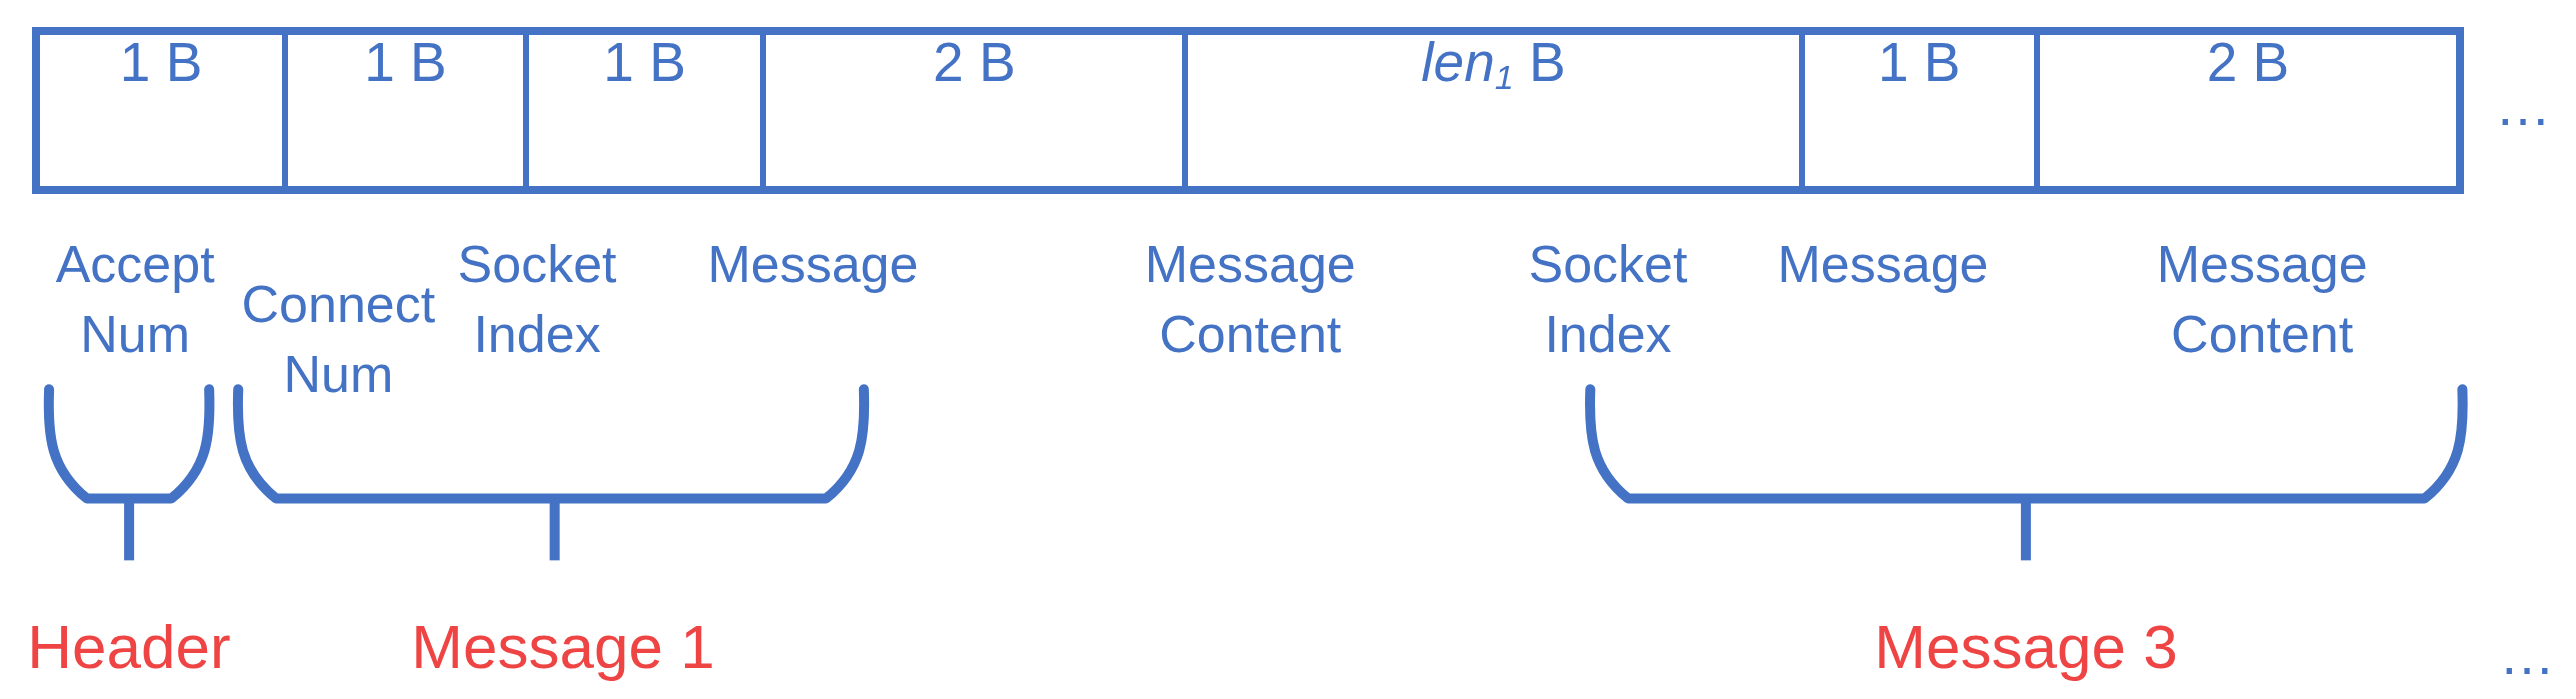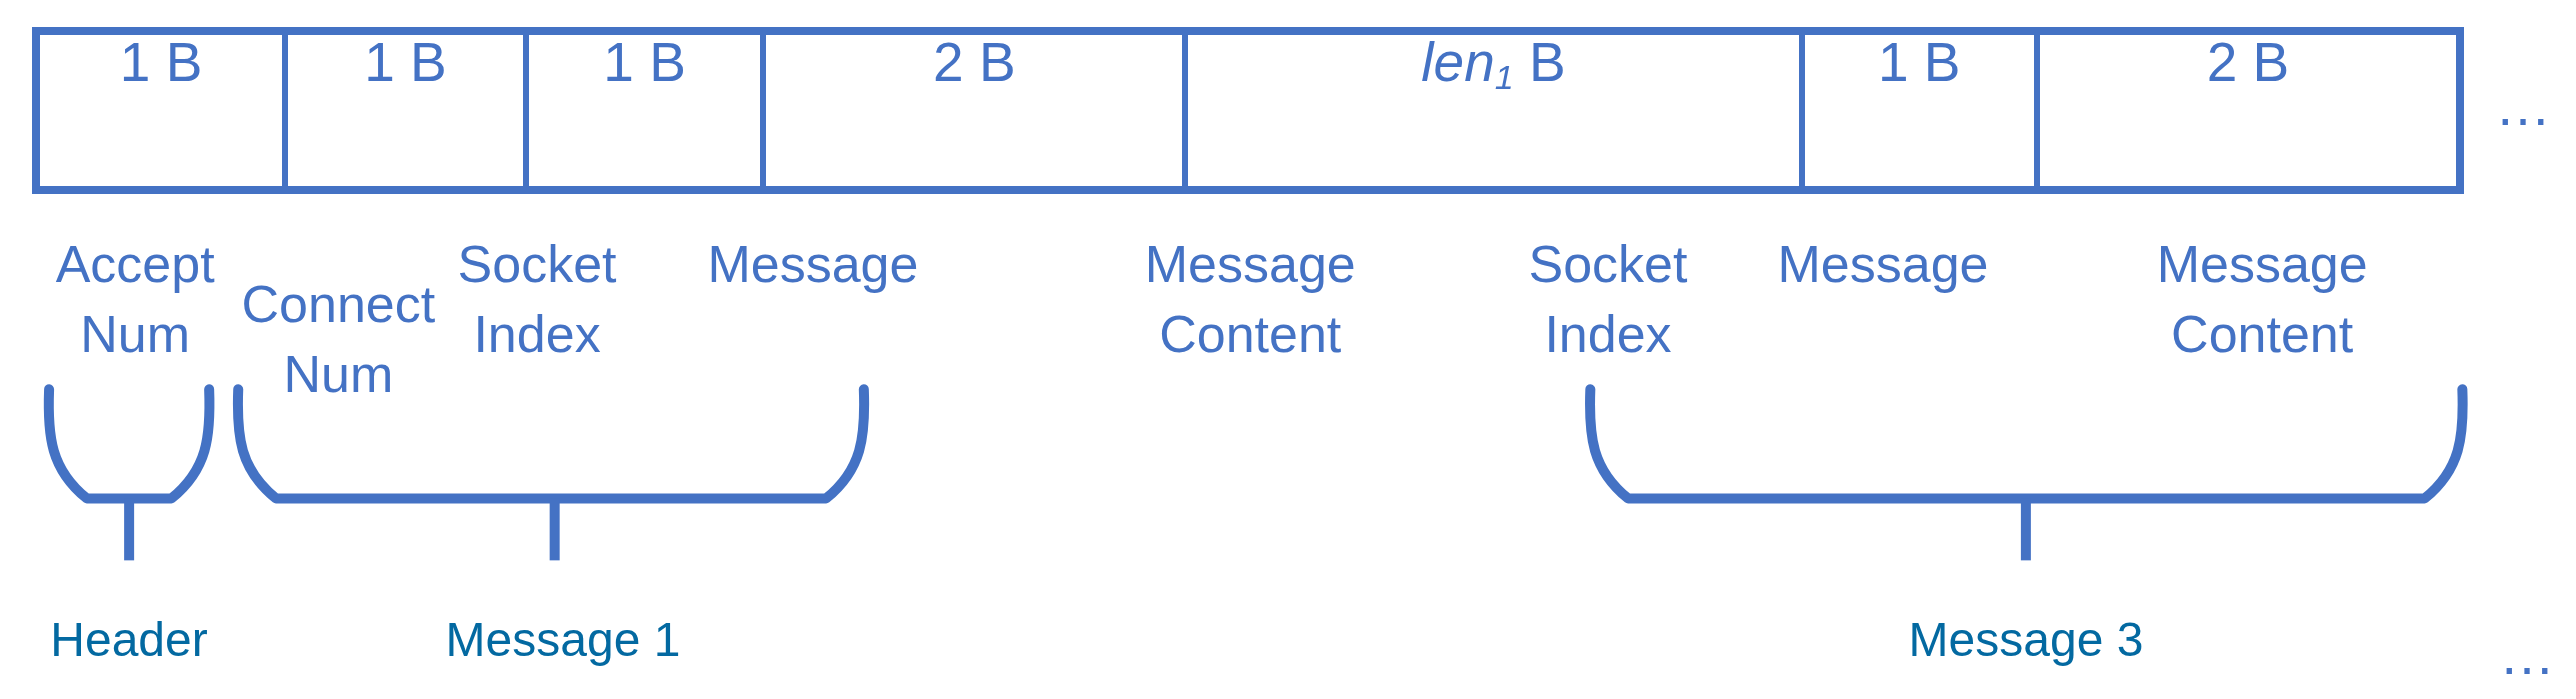--- a/index.html
+++ b/index.html
@@ -24,21 +24,21 @@
   #label-row{position:absolute;left:32px;top:229px;width:2432px;height:155px;display:flex;}
   .flabel{display:flex;flex-direction:column;align-items:center;justify-content:flex-start;
           color:#4472C4;font-size:52px;line-height:1.35;text-align:center;white-space:nowrap;}
   .flabel .lenit{font-style:italic;}
   .flabel sub{font-size:0.62em;font-style:italic;vertical-align:-0.22em;}
 
   
   #braces{position:absolute;left:0;top:382px;width:2576px;height:182px;}
 
   
-  .glabel{position:absolute;color:#0369a1;font-size:48px;line-height:1;
+  .glabel{position:absolute;color:#ef4444;font-size:62px;line-height:1;
           white-space:nowrap;transform:translateX(-50%);}
   #group-ellipsis{position:absolute;color:#4472C4;font-size:56px;line-height:1;
                   letter-spacing:1.8px;white-space:nowrap;transform:translateX(-50%);}
 </style>
 </head>
 <body>
 
 <div id="stage">
 
   <div id="byte-table">

